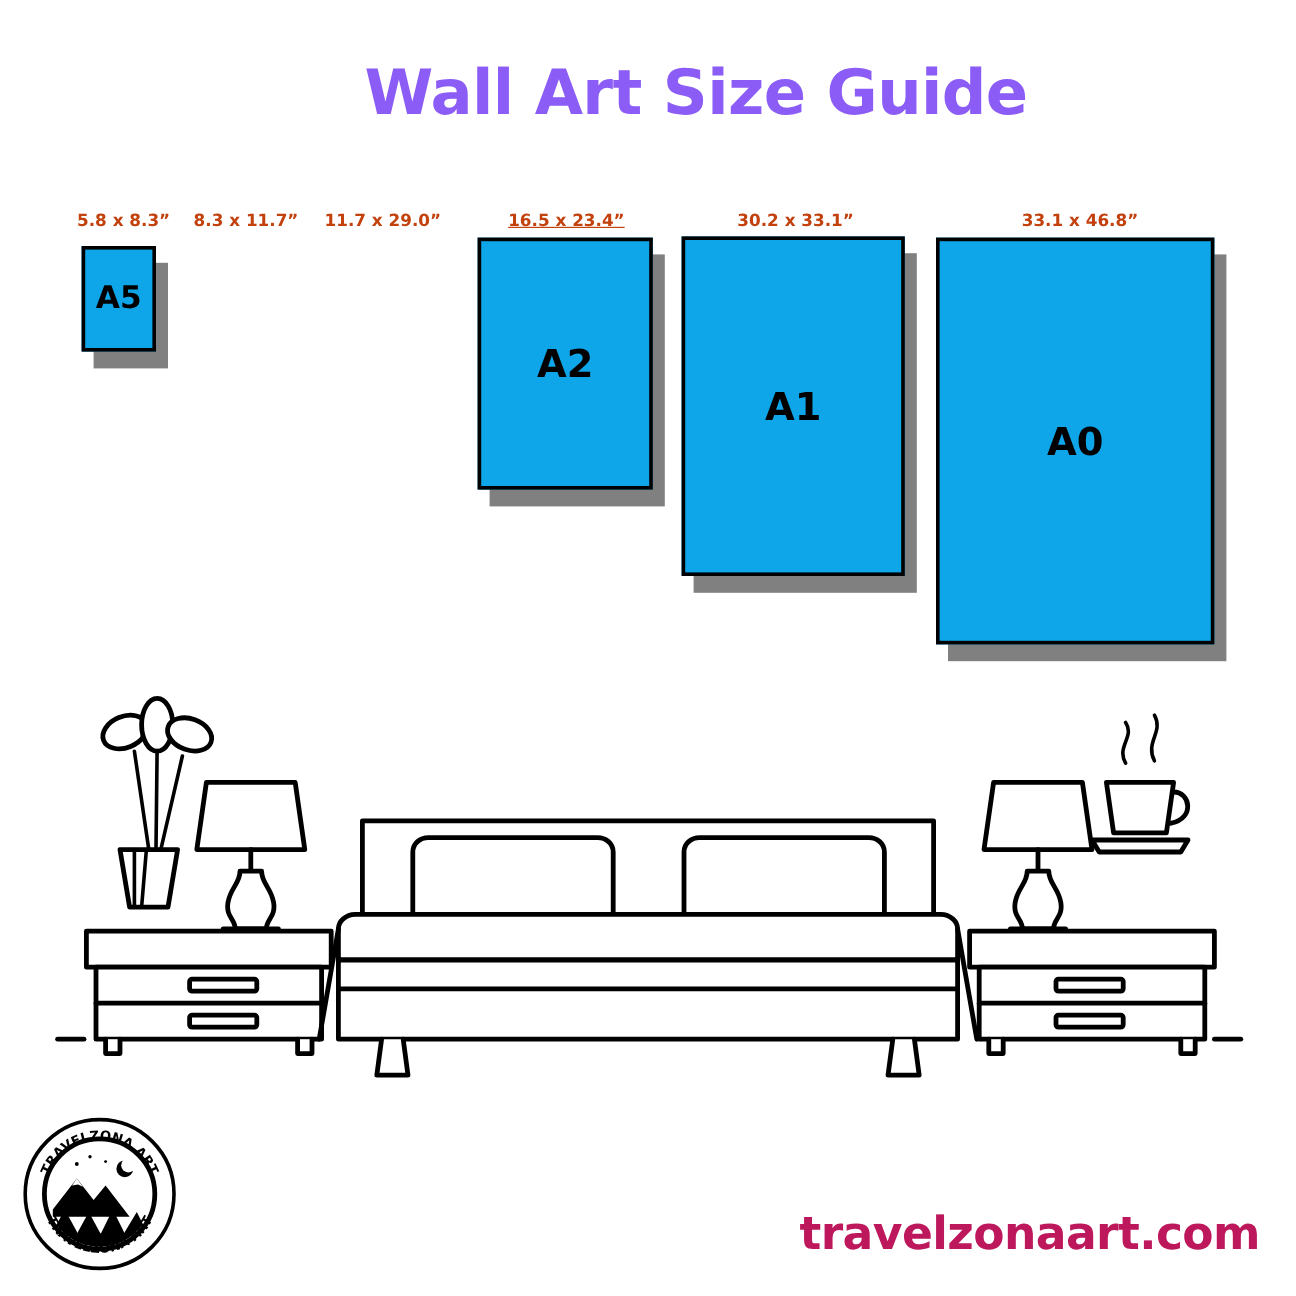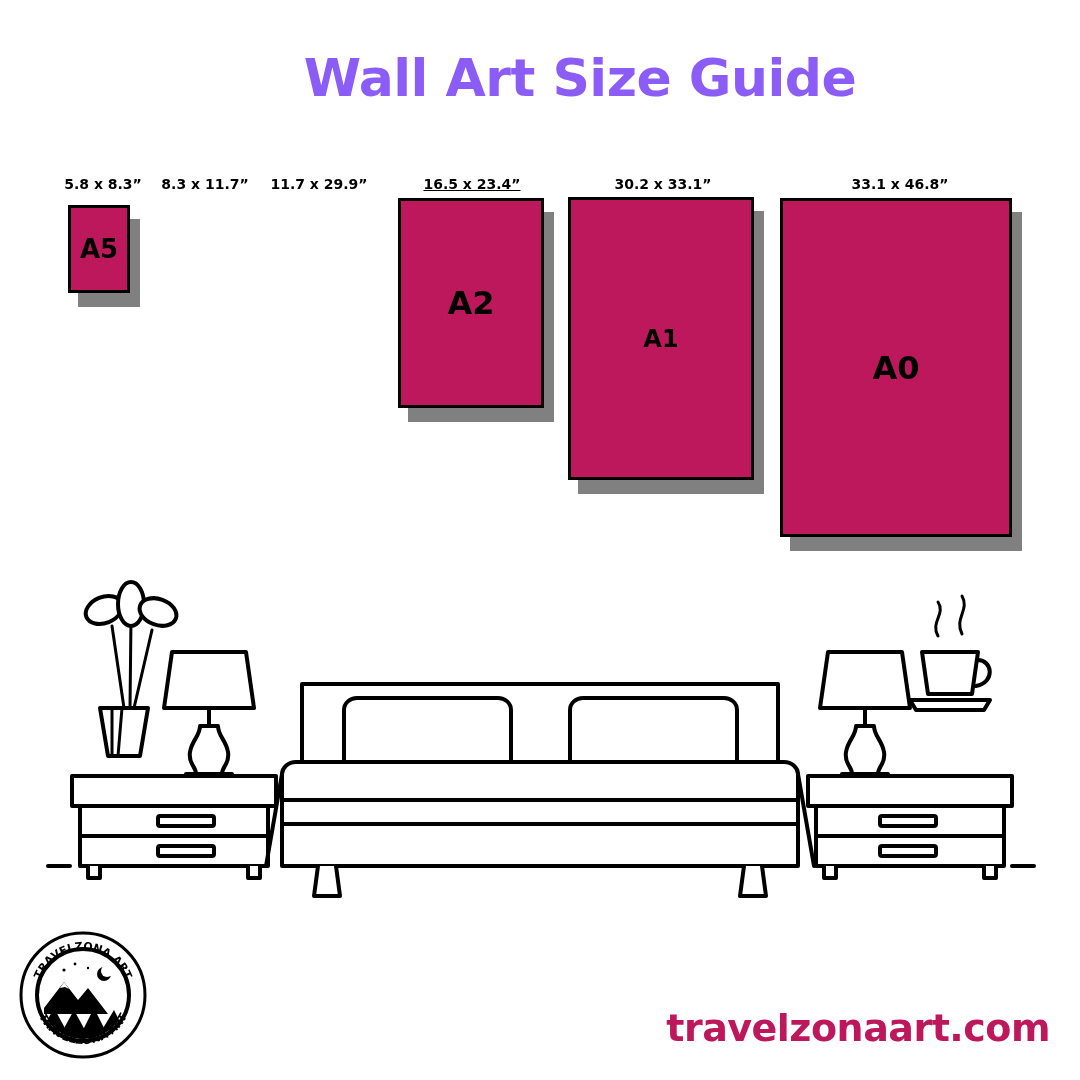--- a/index.html
+++ b/index.html
@@ -49,38 +49,38 @@
     top: 14px;
     width: 100%;
     height: 100%;
   }
   .frame-box {
     position: absolute;
     left: 0;
     top: 0;
     width: 100%;
     height: 100%;
-    background: #be185d;
+    background: #0ea5e9;
     border: 3px solid #000000;
     box-sizing: border-box;
     display: flex;
     align-items: center;
     justify-content: center;
   }
   .frame-label {
     font-weight: bold;
     color: #000000;
     font-family: "DejaVu Sans", sans-serif;
   }
   .frame-dims {
     position: absolute;
     white-space: nowrap;
     font-weight: bold;
     font-size: 14px;
-    color: #000000;
+    color: #c2410c;
     font-family: "DejaVu Sans", sans-serif;
     text-align: center;
   }
 
   
   .furniture {
     position: absolute;
     left: 0;
     top: 560px;
     width: 1080px;
@@ -116,34 +116,34 @@
   <div class="frame-item" style="left:68px; top:205px; width:62px; height:88px;">
     <div class="frame-shadow"></div>
     <div class="frame-box">
       <span class="frame-label" style="font-size:26px;">A5</span>
     </div>
   </div>
   <div class="frame-dims" style="left:58px; top:176px; width:90px;">5.8 x 8.3”</div>
 
   <div class="frame-dims" style="left:155px; top:176px; width:100px;">8.3 x 11.7”</div>
 
-  <div class="frame-dims" style="left:258px; top:176px; width:122px;">11.7 x 29.9”</div>
+  <div class="frame-dims" style="left:258px; top:176px; width:122px;">11.7 x 29.0”</div>
 
   <div class="frame-item" style="left:398px; top:198px; width:146px; height:210px;border-radius:12px;">
     <div class="frame-shadow"></div>
     <div class="frame-box">
       <span class="frame-label" style="font-size:32px;">A2</span>
     </div>
   </div>
   <div class="frame-dims" style="left:398px; top:176px; width:148px;text-decoration:underline;">16.5 x 23.4”</div>
 
   <div class="frame-item" style="left:568px; top:197px; width:186px; height:283px;">
     <div class="frame-shadow"></div>
     <div class="frame-box">
-      <span class="frame-label" style="font-size:24px;">A1</span>
+      <span class="frame-label" style="font-size:32px;">A1</span>
     </div>
   </div>
   <div class="frame-dims" style="left:588px; top:176px; width:150px;">30.2 x 33.1”</div>
 
   <div class="frame-item" style="left:780px; top:198px; width:232px; height:339px;">
     <div class="frame-shadow"></div>
     <div class="frame-box">
       <span class="frame-label" style="font-size:32px;">A0</span>
     </div>
   </div>

